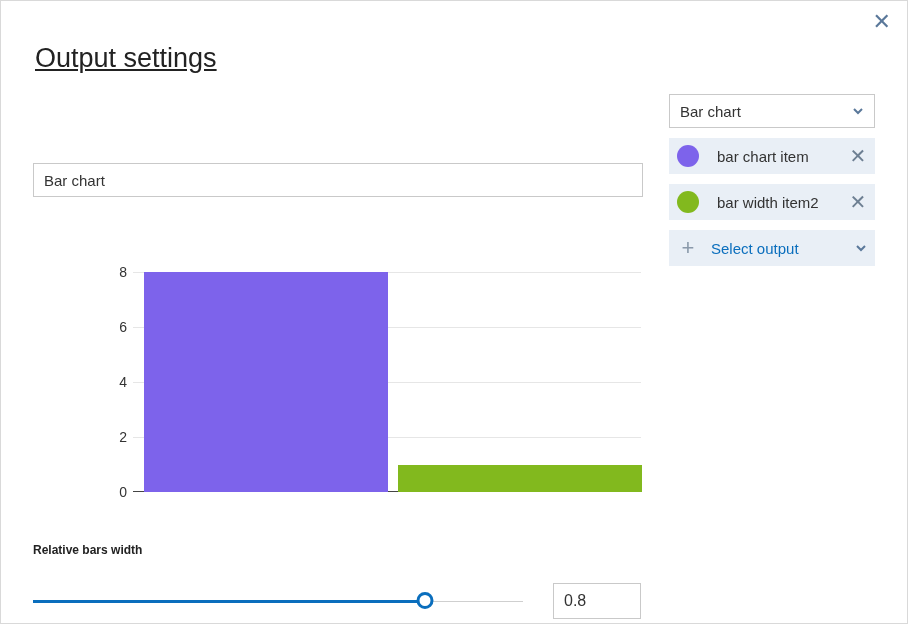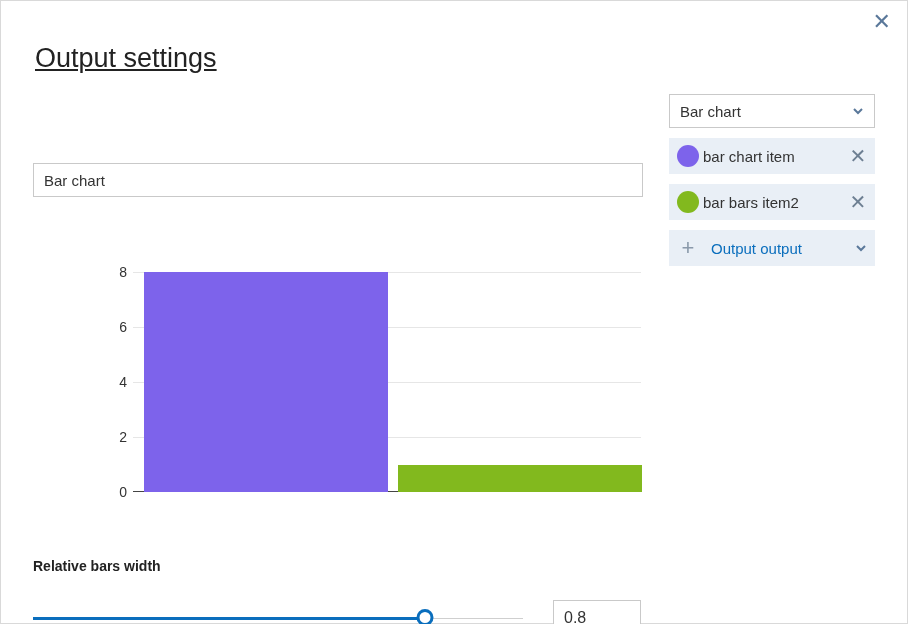--- a/index.html
+++ b/index.html
@@ -67,21 +67,21 @@
   .chev {
     width: 12px; height: 12px;
   }
   .chev path { stroke: #5a789a; stroke-width: 2; fill: none; }
   .chip {
     background: #e9eff6;
     height: 36px;
     display: flex;
     align-items: center;
     padding: 0 8px 0 8px;
-    gap: 4px;
+    gap: 18px;
     font-size: 15px;
   }
   .dot {
     width: 22px; height: 22px; border-radius: 50%;
     flex: 0 0 auto;
   }
   .chip-label { flex: 1; color: #333; }
   .chip-x {
     font-size: 20px; color: #6d7f92; cursor: pointer; line-height: 1;
     width: 18px; text-align: center;
@@ -127,24 +127,24 @@
     text-align: right;
     font-size: 14px;
     color: #333;
     transform: translateY(-50%);
   }
   .bar {
     position: absolute;
     bottom: 10px;
   }
   .section-label {
-    font-size: 14px;
+    font-size: 12px;
     font-weight: 600;
     color: #222;
-    margin-top: 56px;
+    margin-top: 41px;
   }
   .width-row {
     display: flex;
     align-items: center;
     gap: 30px;
     margin-top: 26px;
   }
   .slider {
     position: relative;
     width: 490px;
@@ -204,27 +204,27 @@
       </div>
 
       <div class="chip">
         <span class="dot" style="background:#7d63eb"></span>
         <span class="chip-label">bar chart item</span>
         <span class="chip-x">✕</span>
       </div>
 
       <div class="chip">
         <span class="dot" style="background:#82b91e"></span>
-        <span class="chip-label">bar bars item2</span>
+        <span class="chip-label">bar width item2</span>
         <span class="chip-x">✕</span>
       </div>
 
       <div class="chip-add">
         <span class="plus">+</span>
-        <span class="label">Output output</span>
+        <span class="label">Select output</span>
         <svg class="chev" viewBox="0 0 12 12">
           <path d="M2 4 L6 8 L10 4"></path>
         </svg>
       </div>
 
     </div>
   </div>
 
   <div class="chart-wrap">
     <div class="chart-area" id="chart-area">

